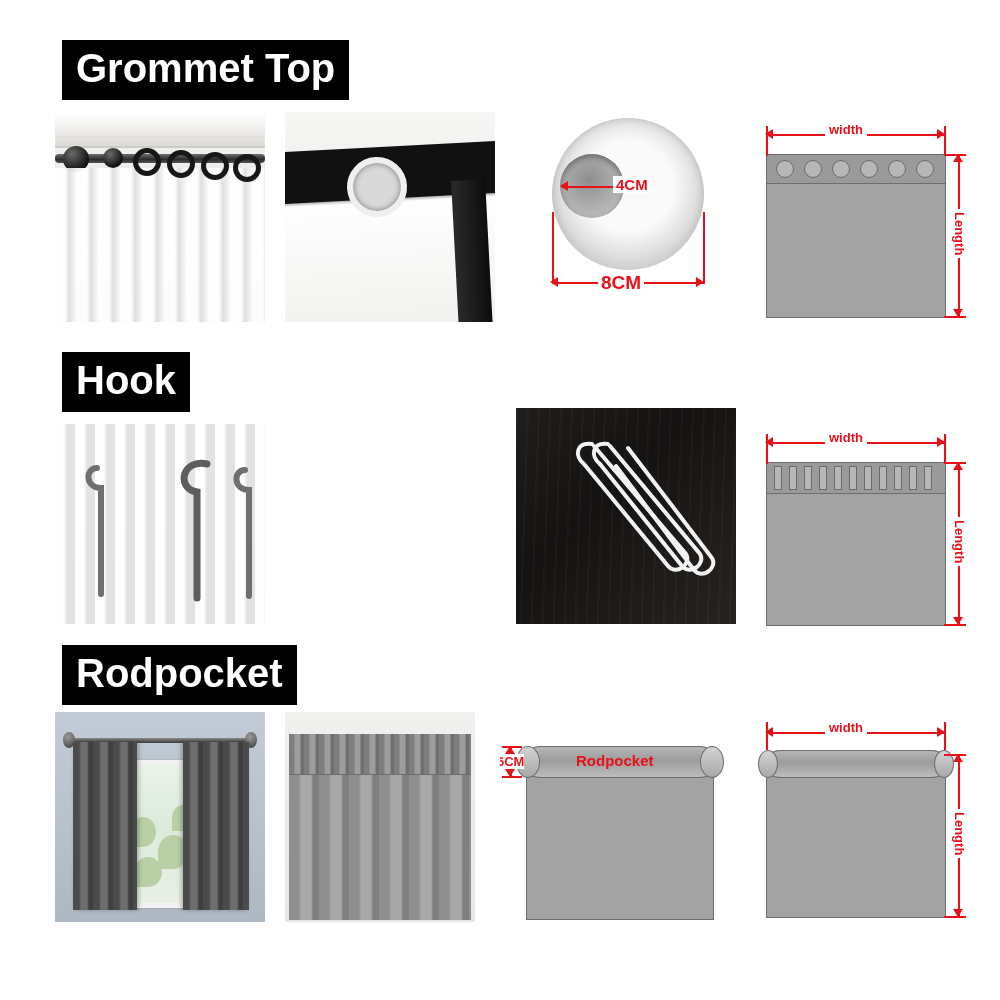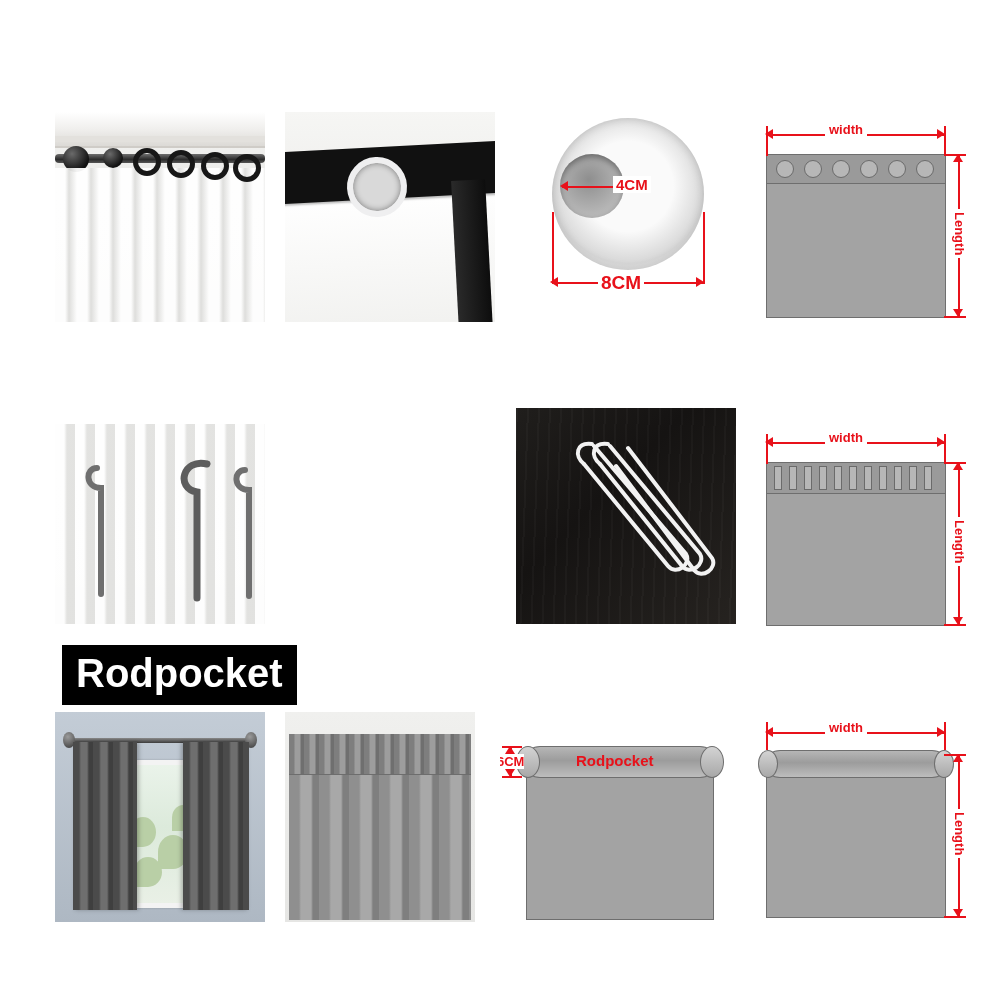--- a/index.html
+++ b/index.html
@@ -282,20 +282,21 @@
   }
   .dim-text.vertical {
     writing-mode: vertical-rl;
   }
 </style>
 </head>
 <body>
 
 <div class="page">
 
+  <div class="section-title" id="title-grommet">Grommet Top</div>
 
   <div class="panel" id="g-p1">
     <div class="crown"></div>
     <div class="rod"></div>
     <div class="finial" style="left:8px; top:34px;"></div>
     <div class="finial" style="left:48px; top:36px; width:20px; height:20px;"></div>
     <div class="sheer"></div>
     <div class="ring" style="left:78px; top:36px;"></div>
     <div class="ring" style="left:112px; top:38px;"></div>
     <div class="ring" style="left:146px; top:40px;"></div>
@@ -344,20 +345,21 @@
     <div class="dim-text" style="left:73px; top:10px; background:#fff; padding:0 4px;">width</div>
 
     <div class="measure-line measure-h" style="left:192px; top:42px; width:22px;"></div>
     <div class="measure-line measure-h" style="left:192px; top:204px; width:22px;"></div>
     <div class="measure-line measure-v" style="left:206px; top:42px; height:162px;"></div>
     <div class="arrow arr-up" style="left:201px; top:42px;"></div>
     <div class="arrow arr-down" style="left:201px; top:197px;"></div>
     <div class="dim-text vertical" style="left:200px; top:97px; background:#fff; padding:3px 0;">Length</div>
   </div>
 
+  <div class="section-title" id="title-hook">Hook</div>
 
   <div class="panel" id="h-p1">
     <div class="hk-fabric"></div>
     <svg class="hook-svg" style="left:28px; top:30px;" width="60" height="150" viewBox="0 0 60 150">
       <path d="M14 14 C 2 14, 2 34, 18 34 L18 140" fill="none" stroke="#6f6f6f" stroke-width="6" stroke-linecap="round"></path>
     </svg>
     <svg class="hook-svg" style="left:108px; top:24px;" width="70" height="160" viewBox="0 0 70 160">
       <path d="M44 16 C 20 10, 12 40, 34 44 L34 150" fill="none" stroke="#5d5d5d" stroke-width="7" stroke-linecap="round"></path>
     </svg>
     <svg class="hook-svg" style="left:176px; top:34px;" width="50" height="150" viewBox="0 0 50 150">

